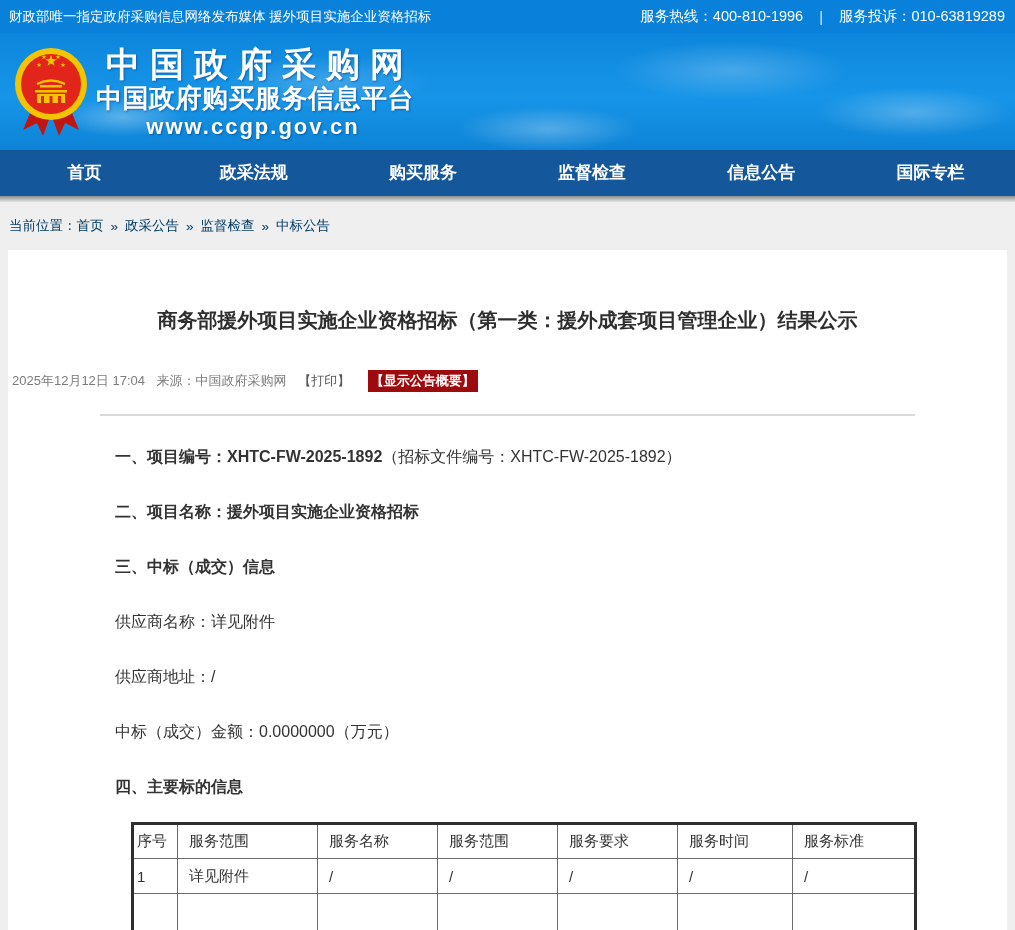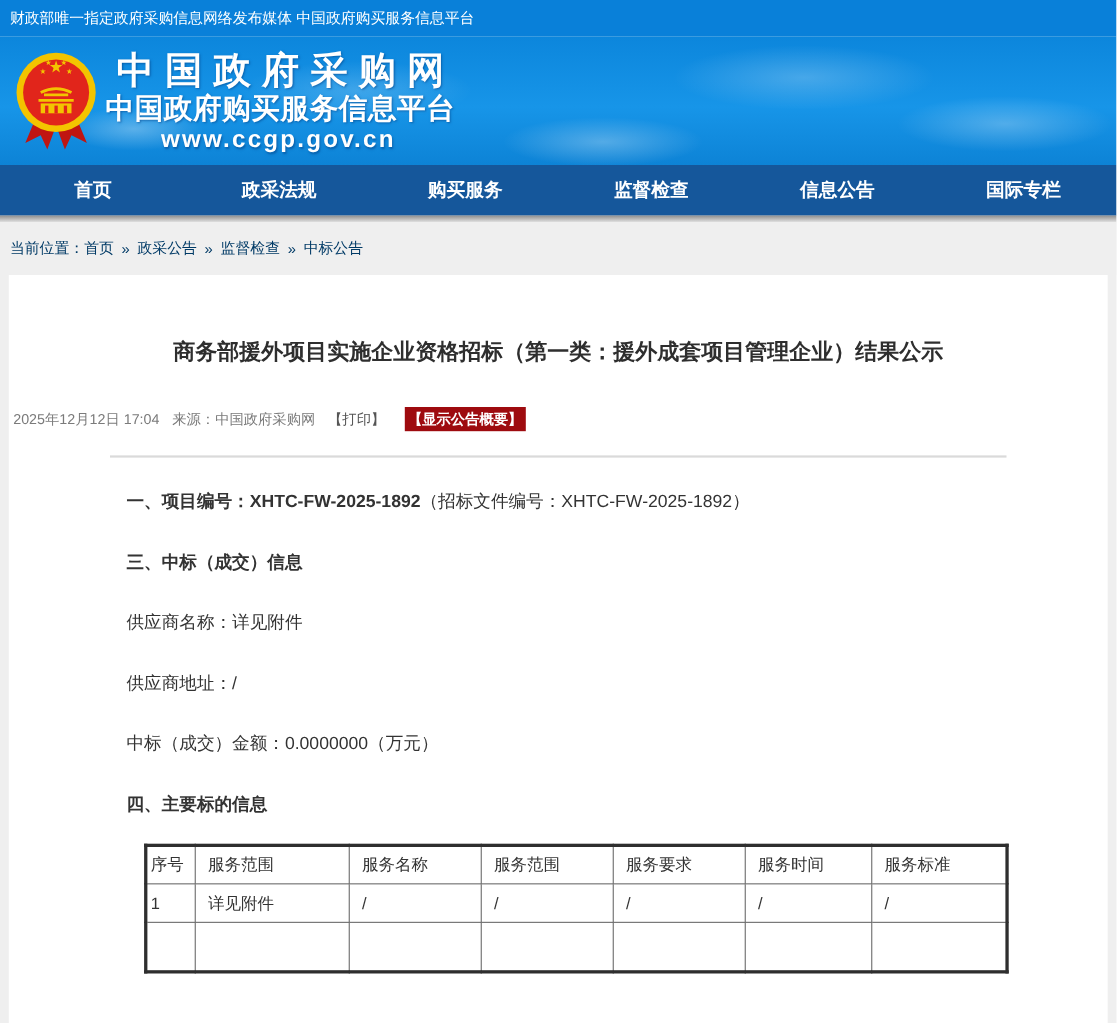--- a/index.html
+++ b/index.html
@@ -85,21 +85,26 @@
     border:1px solid #6b6b6b; font-size:15px; font-weight:normal;
     color:#333; text-align:left; padding:4px 6px 4px 11px; overflow:hidden;
   }
   table.bids th:first-child, table.bids td:first-child { padding-left:3px; }
   tr.r-head { height:35px; } tr.r-1 { height:35px; } tr.r-2 { height:45px; }
 </style>
 </head>
 <body>
 
 <div class="topbar">
-  <span>财政部唯一指定政府采购信息网络发布媒体 中国政府购买服务信息平台</span>
+  <span>财政部唯一指定政府采购信息网络发布媒体 援外项目实施企业资格招标</span>
+  <span class="topbar-right">
+    <span>服务热线：400-810-1996</span>
+    <span class="tb-div">|</span>
+    <span>服务投诉：010-63819289</span>
+  </span>
 </div>
 
 <div class="banner">
   <svg class="emblem" viewBox="0 0 76 92">
     <path d="M20 60 L10 84 L24 77 L30 90 L38 68 Z" fill="#c01511"></path>
     <path d="M56 60 L66 84 L52 77 L46 90 L38 68 Z" fill="#c01511"></path>
     <circle cx="38" cy="38" r="36" fill="#f3c400"></circle>
     <circle cx="38" cy="38" r="30" fill="#e1251b"></circle>
     <defs>
       <polygon id="st" points="0,-6 1.4,-1.9 5.7,-1.85 2.3,0.75 3.5,4.85 0,2.4 -3.5,4.85 -2.3,0.75 -5.7,-1.85 -1.4,-1.9" fill="#f3c400"></polygon>
@@ -152,20 +157,21 @@
     <span class="m-part">2025年12月12日 17:04</span>
     <span class="m-part">来源：中国政府采购网</span>
     <span class="m-part print">【打印】</span>
     <span class="badge">【显示公告概要】</span>
   </div>
 
   <hr class="rule">
 
   <div class="content">
     <p class="first"><b>一、项目编号：XHTC-FW-2025-1892</b><span>（招标文件编号：XHTC-FW-2025-1892）</span></p>
+    <p><b>二、项目名称：援外项目实施企业资格招标</b><span></span></p>
     <p><b>三、中标（成交）信息</b><span></span></p>
     <p><b></b><span>供应商名称：详见附件</span></p>
     <p><b></b><span>供应商地址：/</span></p>
     <p><b></b><span>中标（成交）金额：0.0000000（万元）</span></p>
     <p><b>四、主要标的信息</b><span></span></p>
 
     <table class="bids">
       <colgroup>
         <col style="width:45px">
           <col style="width:140px">

